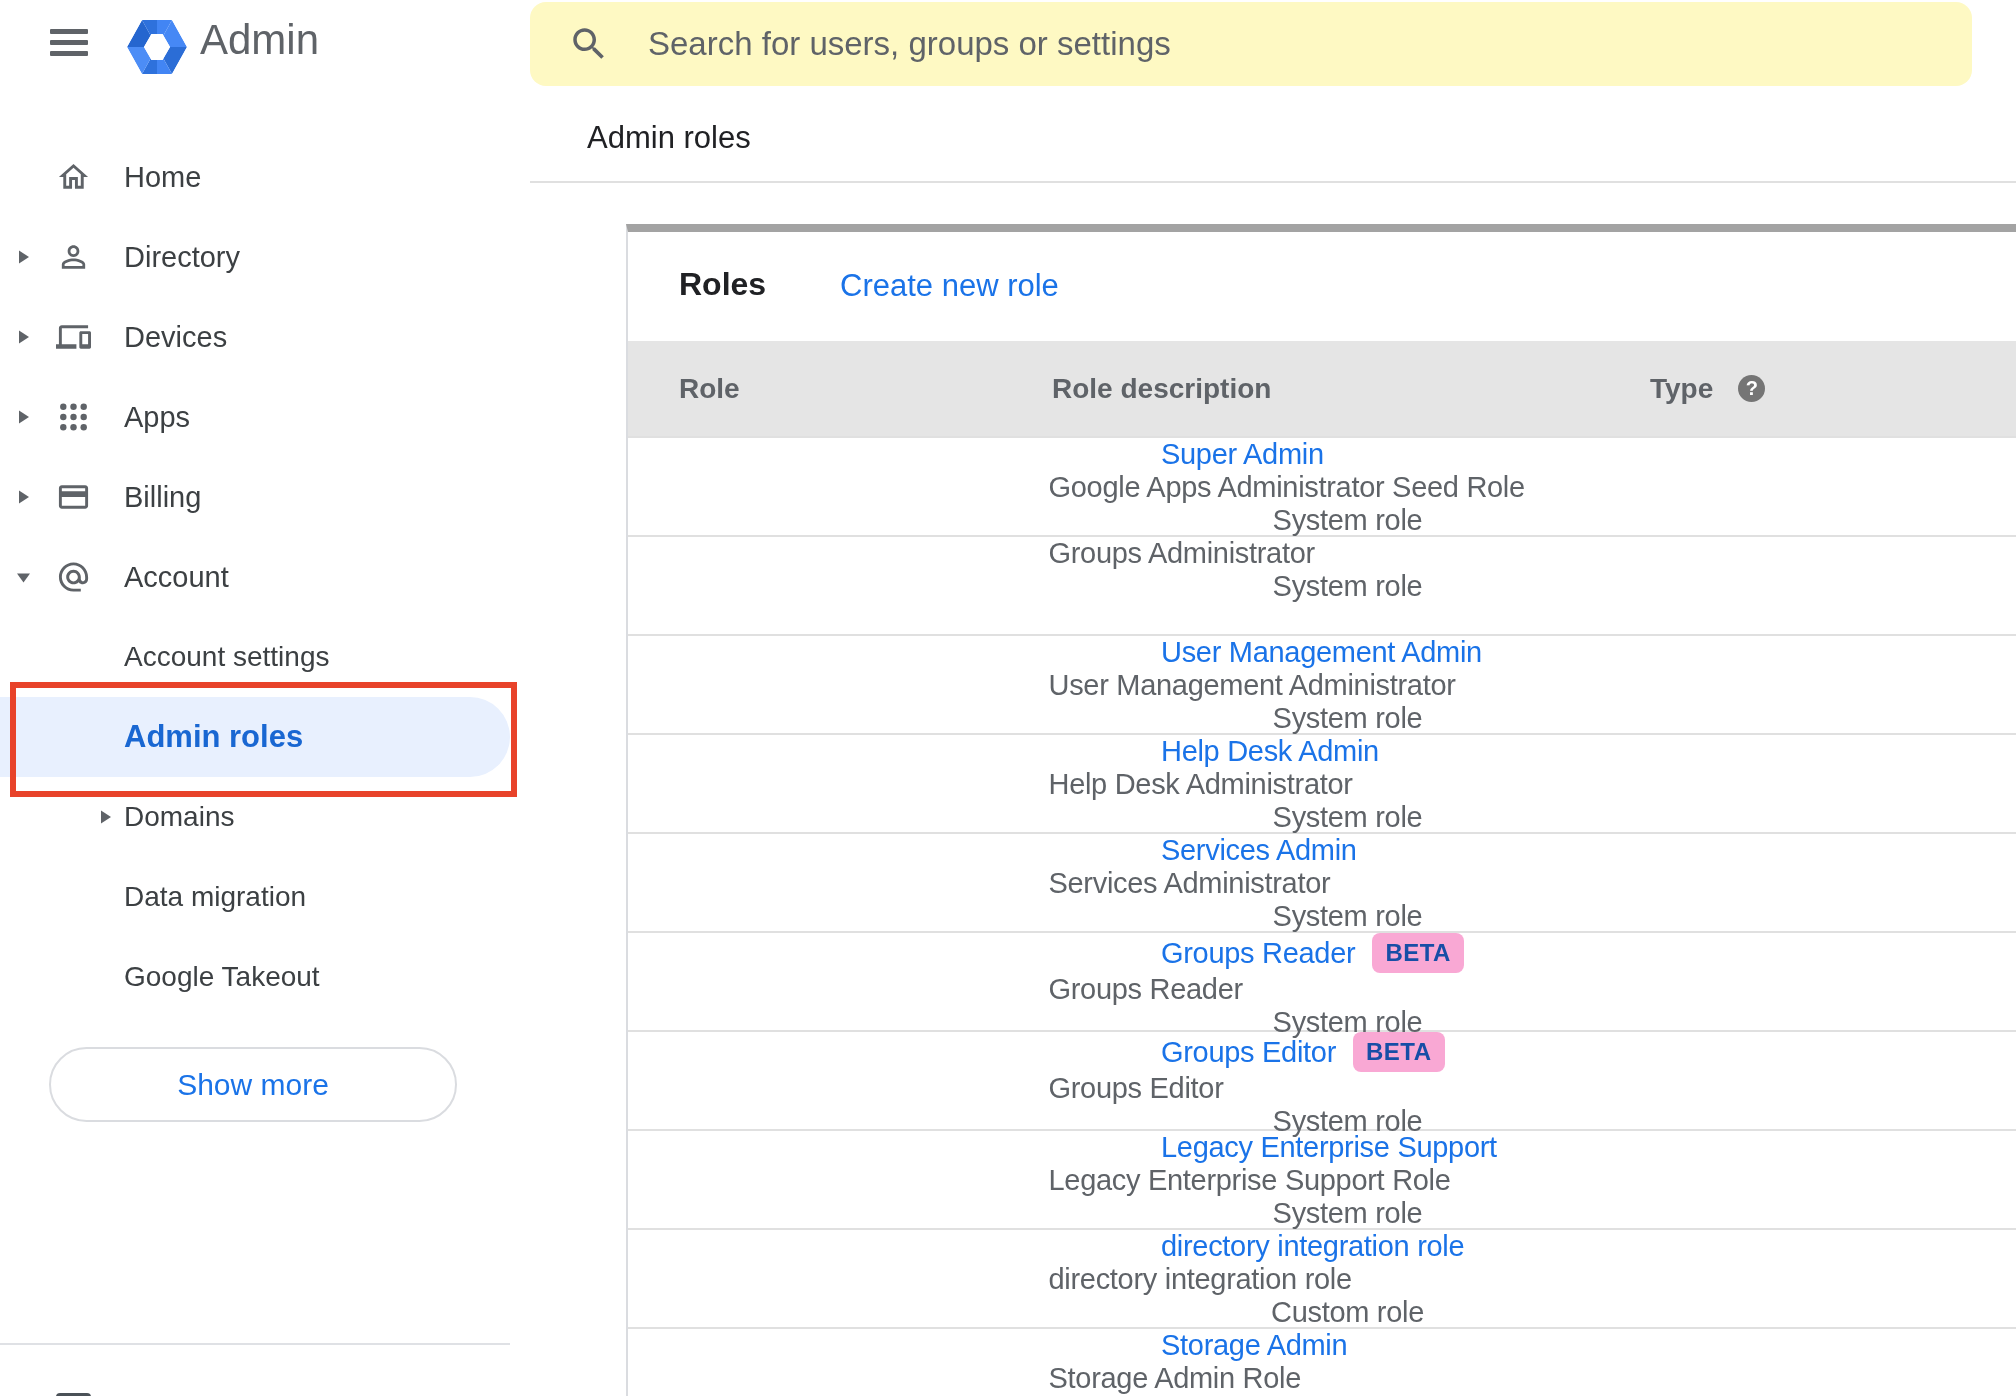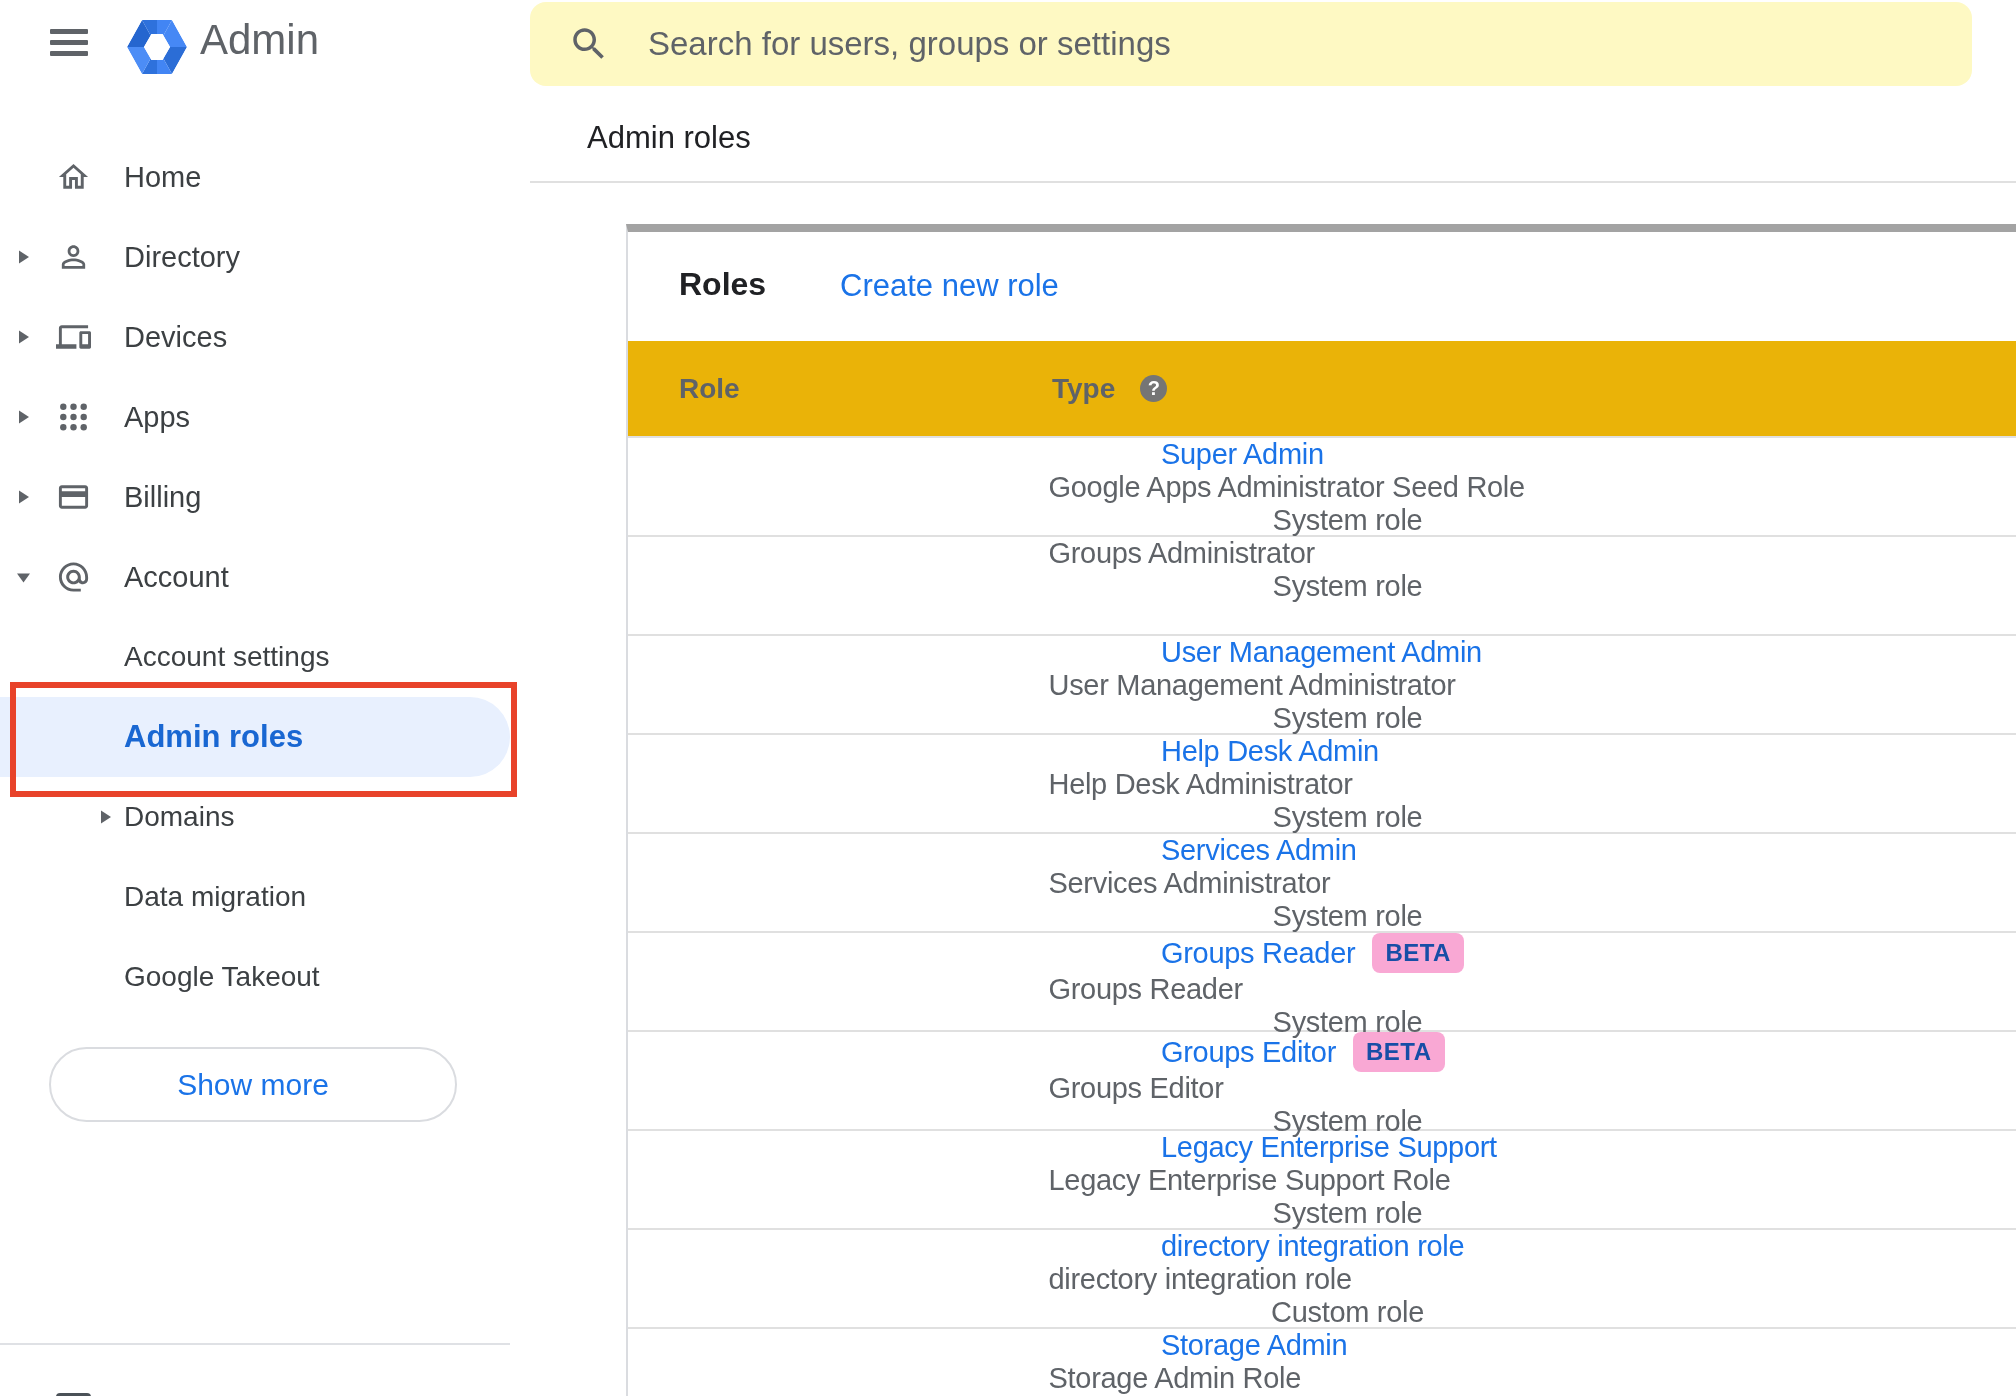--- a/index.html
+++ b/index.html
@@ -39,21 +39,21 @@
   .bottom-partial-icon { position:absolute; left:56px; top:1393px; width:35px; height:5px; background:#4a5157; border-radius:4px 4px 0 0; }
 
   
   .annotation-box { position:absolute; left:10px; top:682px; width:507px; height:115px; border:6px solid #e8432a; pointer-events:none; z-index:20; }
 
   
   .card { position:absolute; left:626px; top:224px; width:1390px; height:1172px; background:#fff; border-left:2px solid #dadce0; border-top:8px solid #a3a3a3; }
   .card-head { position:relative; height:109px; }
   .card-title { position:absolute; left:51px; top:36px; font-size:32px; line-height:32px; font-weight:bold; color:#202124; }
   .create-link { position:absolute; left:212px; top:38px; font-size:31px; line-height:31px; color:#1a73e8; text-decoration:none; cursor:pointer; }
-  .thead { position:relative; height:95px; background:#eab308; display:flex; align-items:center; padding-left:51px; }
+  .thead { position:relative; height:95px; background:#e5e5e5; display:flex; align-items:center; padding-left:51px; }
   .th { font-size:28px; font-weight:bold; color:#5f6368; }
   .th-role { width:373px; }
   .th-desc { width:598px; }
   .th-type { display:flex; align-items:center; gap:25px; }
   .help-icon { width:27px; height:27px; border-radius:50%; background:#757575; color:#ffffff; font-size:20px; font-weight:bold; display:flex; align-items:center; justify-content:center; }
   .trow { height:99px; border-top:2px solid #e0e0e0; display:flex; align-items:center; padding-left:51px;flex-direction:column; }
   .td { font-size:29px; letter-spacing:-0.3px; }
   .td-role { width:373px; display:flex; align-items:center; }
   .td-role a { color:#1a73e8; text-decoration:none; cursor:pointer; white-space:nowrap; }
   .td-desc { width:598px; color:#5f6368; }
@@ -198,20 +198,21 @@
 <div class="annotation-box"></div>
 
 <section class="card">
   <div class="card-head">
     <span class="card-title">Roles</span>
     <a class="create-link">Create new role</a>
   </div>
 
   <div class="thead">
     <span class="th th-role">Role</span>
+    <span class="th th-desc">Role description</span>
     <span class="th th-type">
       <span>Type</span>
       <span class="help-icon">?</span>
     </span>
   </div>
 
   <div class="trow">
     <span class="td td-role">
         <a>Super Admin</a>
       </span>

